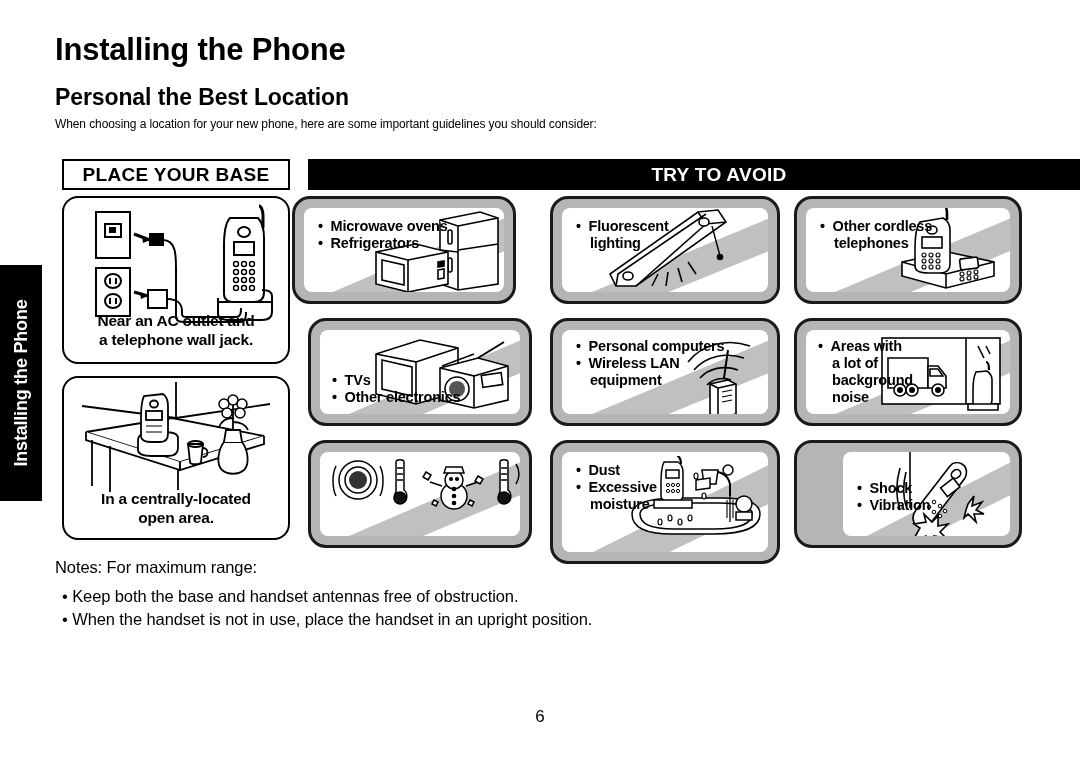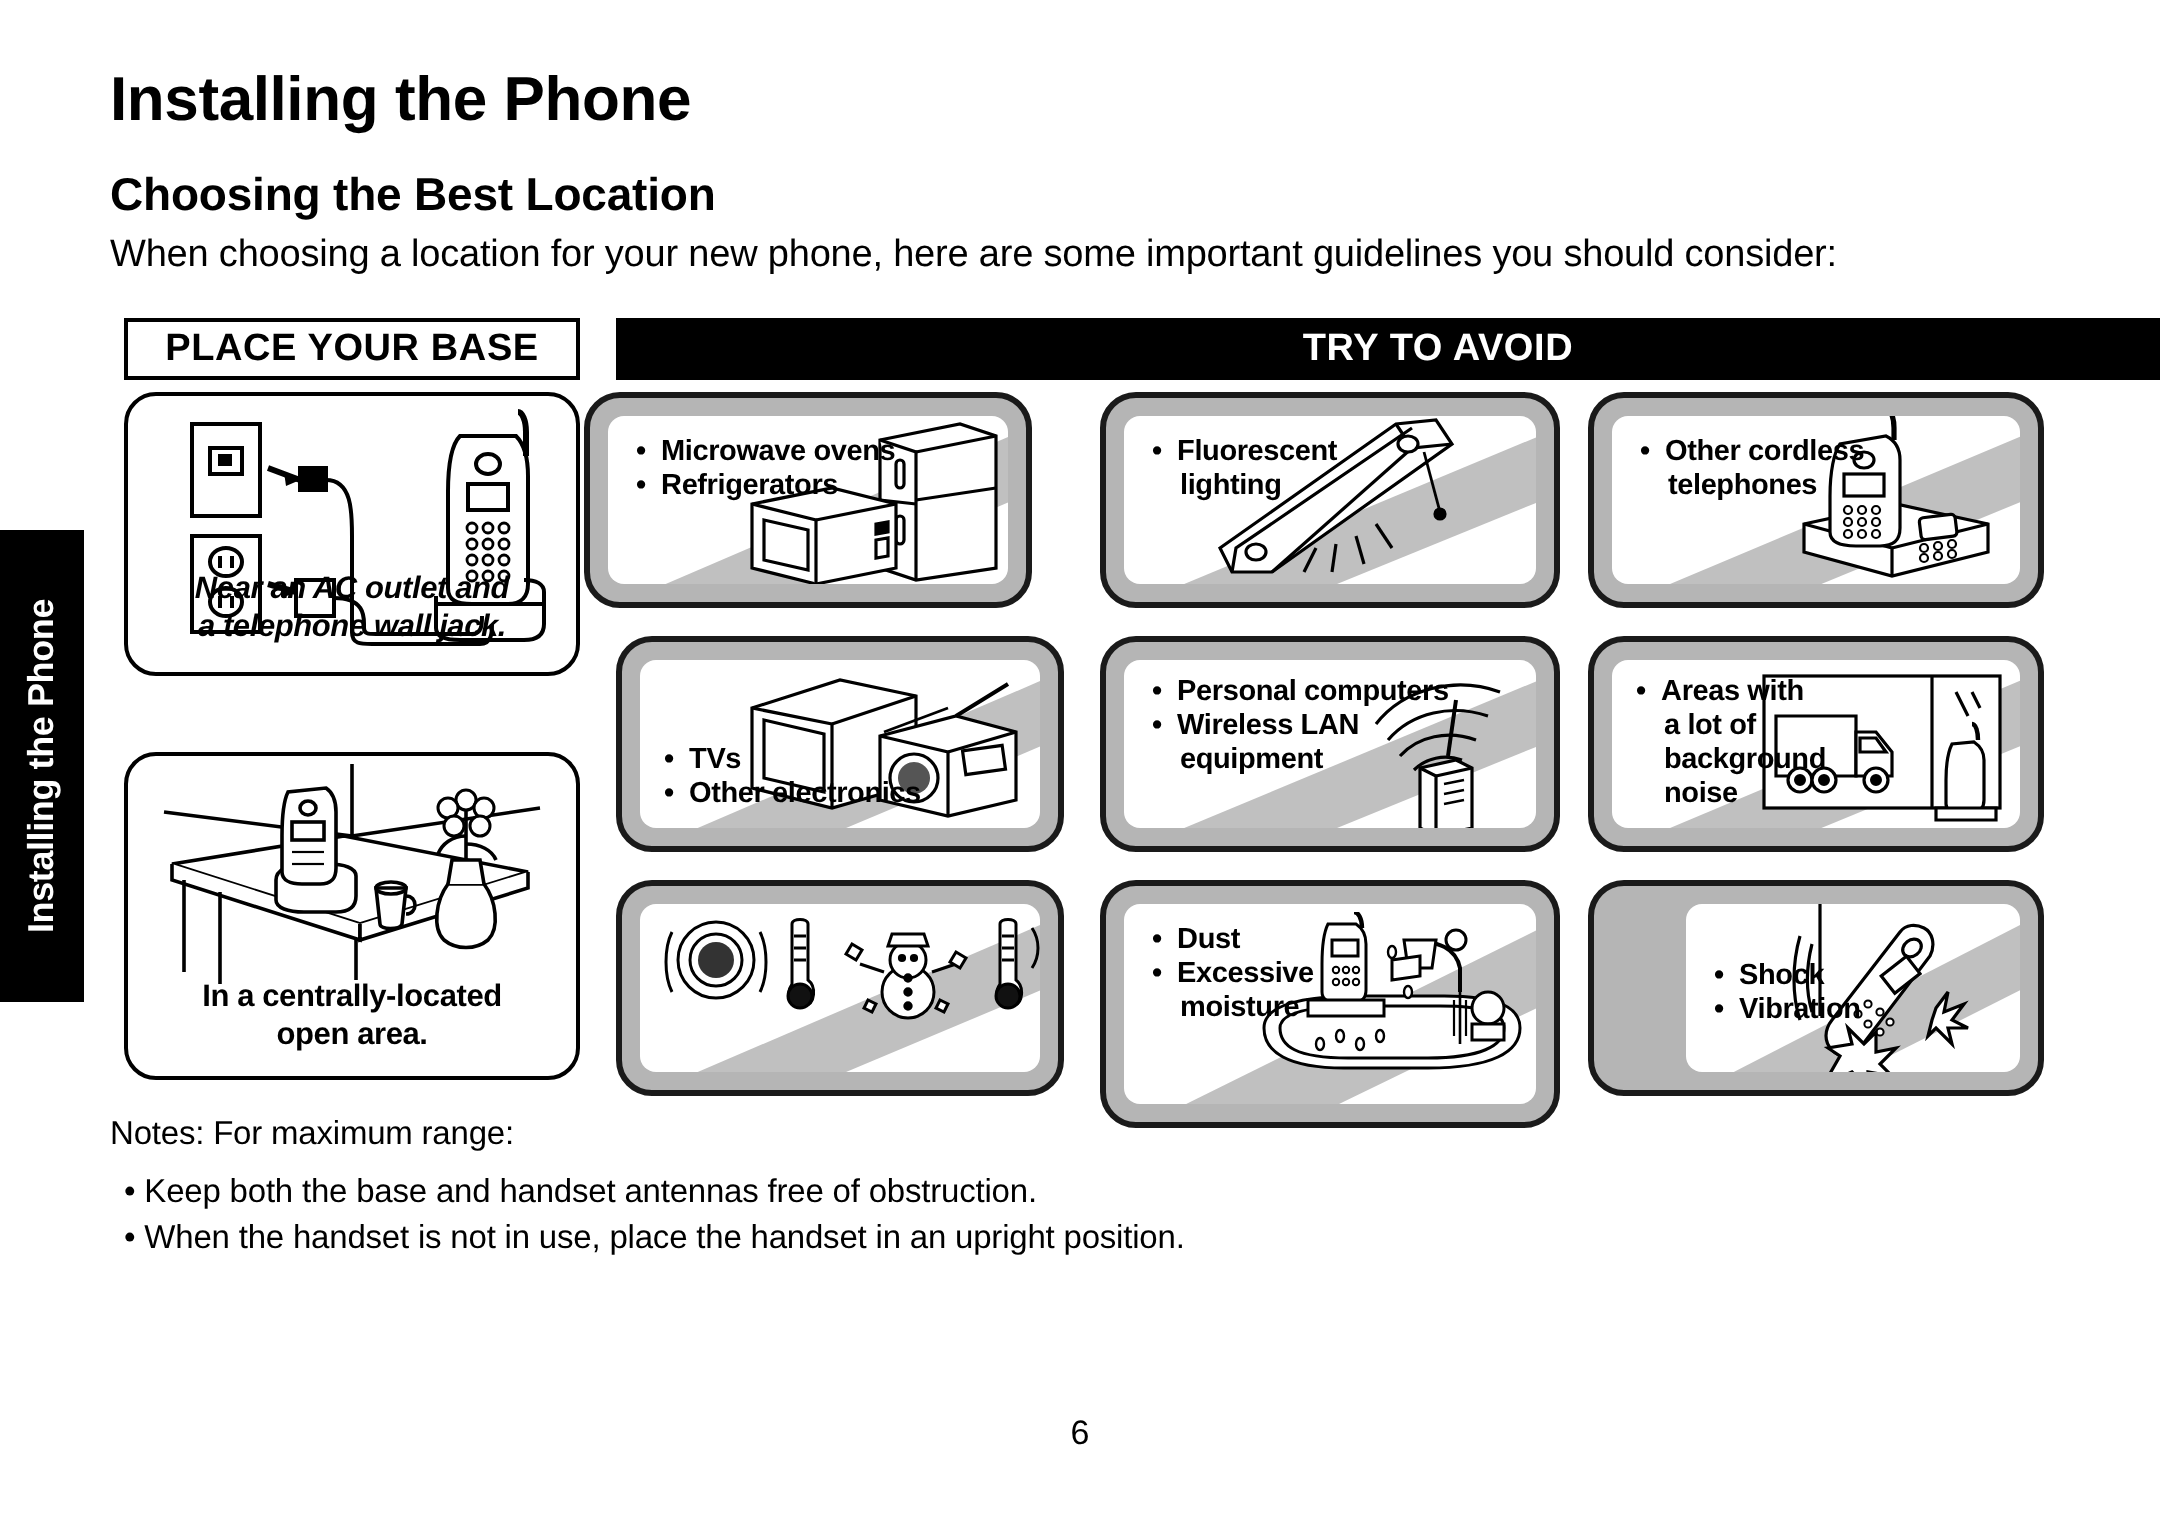--- a/index.html
+++ b/index.html
@@ -30,21 +30,21 @@
     left: 55px;
     top: 84px;
     font-size: 23px;
     font-weight: bold;
     letter-spacing: -0.1px;
   }
   .intro-text {
     position: absolute;
     left: 55px;
     top: 117px;
-    font-size: 19px;
+    font-size: 12px;
     letter-spacing: -0.1px;
     white-space: nowrap;
   }
 
   
   .side-tab {
     position: absolute;
     left: 0px;
     top: 265px;
     width: 42px;
@@ -99,21 +99,21 @@
   
   .base-card {
     position: absolute;
     left: 62px;
     border: 2.5px solid #000;
     border-radius: 16px;
     box-sizing: border-box;
     background: #fff;
     overflow: hidden;
   }
-  #base-card-0 { top: 196px; width: 228px; height: 142px; font-style: italic; }
+  #base-card-0 { top: 196px; width: 228px; height: 168px; }
   #base-card-1 { top: 376px; width: 228px; height: 164px; }
 
   .base-caption {
     position: absolute;
     left: 0; right: 0;
     text-align: center;
     font-size: 15.5px;
     font-weight: bold;
     line-height: 19px;
     letter-spacing: -0.2px;
@@ -194,21 +194,21 @@
     left: 0; right: 0;
     top: 707px;
     text-align: center;
     font-size: 17px;
   }
 </style>
 </head>
 <body>
 
 <div class="page-title">Installing the Phone</div>
-<div class="section-title">Choosing the Best Location</div>
+<div class="section-title">Personal the Best Location</div>
 <div class="intro-text">When choosing a location for your new phone, here are some important guidelines you should consider:</div>
 
 <div class="side-tab">
   <span class="side-tab-label">Installing the Phone</span>
 </div>
 
 <div class="col-head-base">PLACE YOUR BASE</div>
 <div class="col-head-avoid">TRY TO AVOID</div>
 
 <div class="base-card" id="base-card-0">

